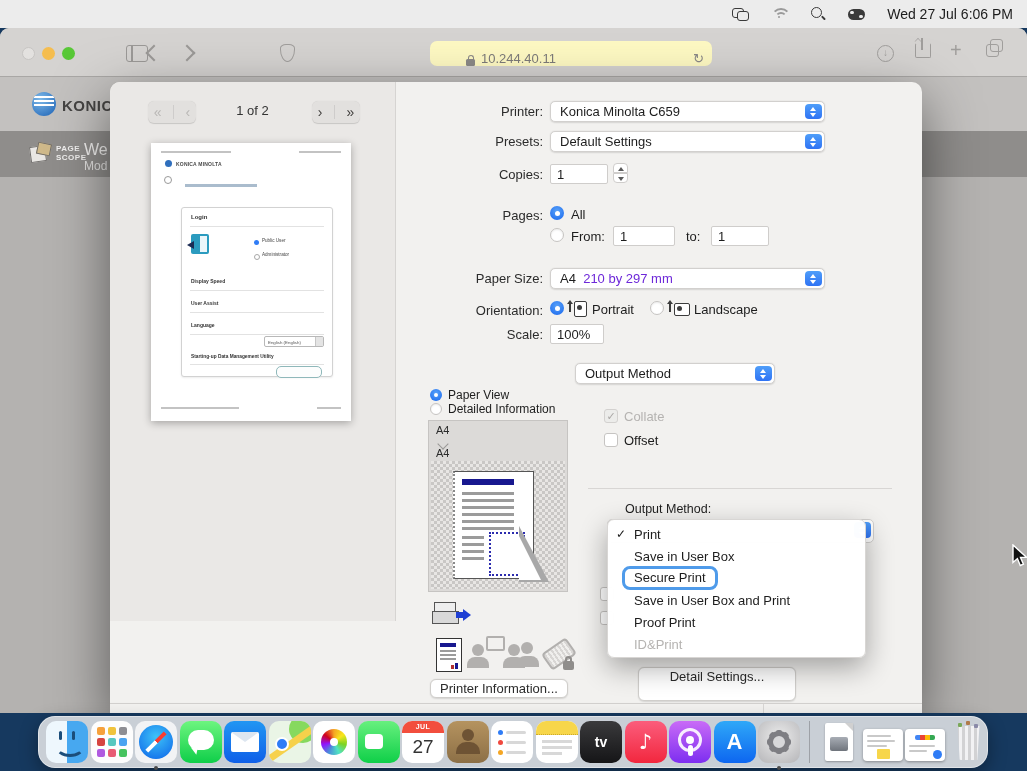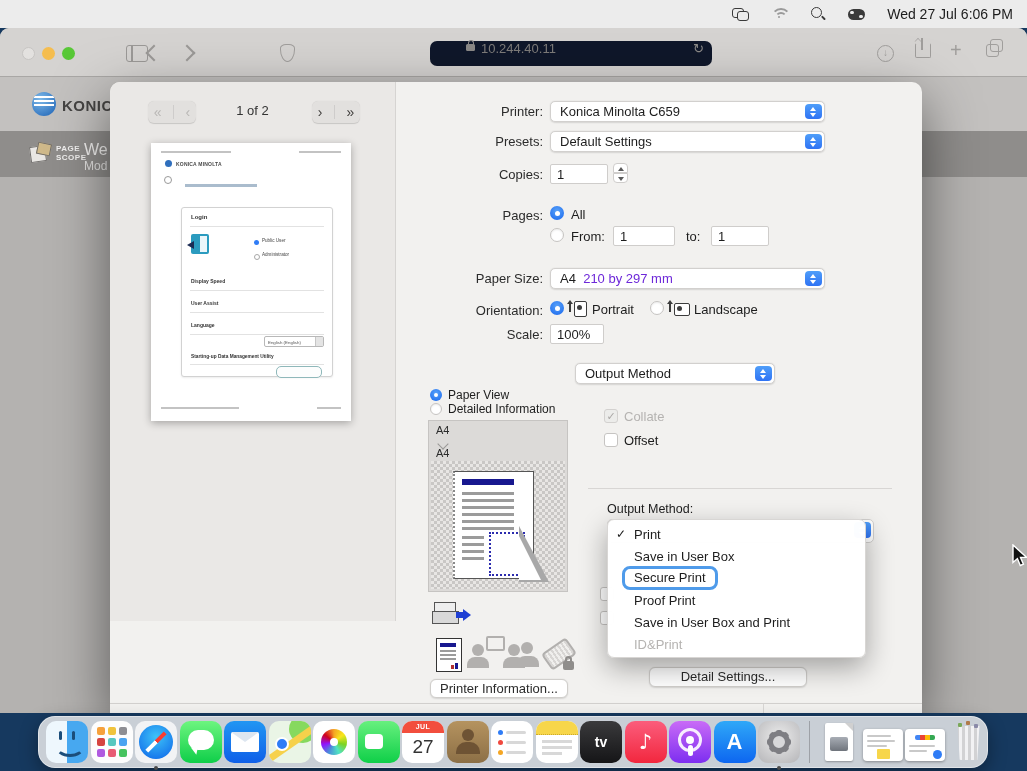--- a/index.html
+++ b/index.html
@@ -41,22 +41,22 @@
   .tl{position:absolute;top:19px;width:13px;height:13px;border-radius:50%}
   .tl.close{left:22px;background:#e3e1df;border:1px solid #c7c5c3;box-sizing:border-box}
   .tl.min{left:42px;background:#f5bd4f}
   .tl.max{left:62px;background:#58c837}
   .ic-sidebar{left:126px;top:17px;width:20px;height:15px;border:1.7px solid #9b9997;border-radius:3px}
   .ic-sidebar:before{content:'';position:absolute;left:4px;top:0;width:1.7px;height:100%;background:#9b9997}
   .chev{width:10px;height:10px;border-left:2.2px solid #9b9997;border-bottom:2.2px solid #9b9997}
   .chev.back{left:148px;top:19px;transform:rotate(45deg)}
   .chev.fwd{left:181px;top:19px;transform:rotate(225deg)}
   .ic-shield{left:280px;top:16px;width:13px;height:16px;border:1.7px solid #a09e9c;border-radius:6px 6px 50% 50%/4px 4px 70% 70%}
-  #urlbar{left:430px;top:13px;width:282px;height:25px;background:#0f172a;border-radius:7px;
-          display:flex;align-items:flex-start;font-size:13px;color:#7d7b79}
+  #urlbar{left:430px;top:13px;width:282px;height:25px;background:#fef9c3;border-radius:7px;
+          display:flex;align-items:flex-end;font-size:13px;color:#7d7b79}
   .ic-lock{width:9px;height:7px;background:#8b8987;border-radius:1.5px;position:relative;margin:3px 6px 0 36px}
   .ic-lock:before{content:'';position:absolute;left:1.5px;top:-4px;width:6px;height:6px;border:1.5px solid #8b8987;border-bottom:none;border-radius:4px 4px 0 0;box-sizing:border-box}
   .ic-refresh{margin-left:auto;margin-right:8px;color:#8b8987;font-size:13px;font-family:"DejaVu Sans",sans-serif}
   .ic-dl{left:877px;top:17px;width:15px;height:15px;border:1.6px solid #a09e9c;border-radius:50%;color:#a09e9c;
          font-size:10px;line-height:14px;text-align:center}
   .ic-share{left:915px;top:15px;width:14px;height:13px;border:1.7px solid #a09e9c;border-top-color:transparent;border-radius:2px}
   .ic-share:before{content:'';position:absolute;left:5.2px;top:-6px;width:1.7px;height:12px;background:#a09e9c}
   .ic-share:after{content:'';position:absolute;left:2.2px;top:-6px;width:7px;height:7px;border-left:1.7px solid #a09e9c;border-top:1.7px solid #a09e9c;transform:rotate(45deg) scale(.6);transform-origin:top left}
   .ic-plus{left:950px;top:11px;font-size:20px;color:#a09e9c;font-weight:400}
   .ic-tabs{left:986px;top:16px;width:11px;height:11px;border:1.7px solid #a09e9c;border-radius:3px}
@@ -480,21 +480,21 @@
       </div>
 
     <div class="btn" style="left:320px;top:597px;width:138px;height:19px;line-height:18px">Printer Information...</div>
 
     <span class="checkbox dim" style="left:494px;top:327px">✓</span>
     <span class="glbl" style="left:514px;top:327px">Collate</span>
     <span class="checkbox off" style="left:494px;top:351px"></span>
     <span class="rlbl" style="left:514px;top:351px">Offset</span>
 
     <div class="sep-h" style="left:478px;top:406px;width:304px"></div>
-    <span class="rlbl" style="left:497px;top:420px;font-size:12.5px">Output Method:</span>
+    <span class="rlbl" style="left:515px;top:420px;font-size:12.5px">Output Method:</span>
 
     <div id="om-popup-under">
         <span class="caps"></span>
       </div>
 
     <span class="checkbox sliver" style="left:490px;top:505px"></span>
     <span class="checkbox sliver" style="left:490px;top:529px"></span>
 
     <div id="outmenu">
       <div class="mi">
@@ -504,33 +504,33 @@
       <div class="mi">
         <span class="chk"></span>
           <span>Save in User Box</span>
       </div>
       <div class="mi">
         <span class="chk"></span>
         <span class="focus-ring">Secure Print</span>
       </div>
       <div class="mi">
         <span class="chk"></span>
-          <span>Proof Print</span>
+          <span>Save in User Box and Print</span>
       </div>
       <div class="mi">
         <span class="chk"></span>
-          <span>Save in User Box and Print</span>
+          <span>Proof Print</span>
       </div>
       <div class="mi disabled">
         <span class="chk"></span>
           <span>ID&amp;Print</span>
       </div>
     </div>
 
-    <div class="btn" style="left:539px;top:585px;width:158px;height:20px;line-height:18px">Detail Settings...</div>
+    <div class="btn" style="left:528px;top:585px;width:158px;height:34px;line-height:18px">Detail Settings...</div>
 
     <div class="sep-h" style="left:0;top:621px;width:812px;background:#d2d0ce"></div>
     <div class="sep-h" style="left:653px;top:622px;width:1px;height:9px"></div>
   </div>
 </div>
 
 <div id="dock">
   <div class="di d-finder running">
     <i class="eye" style="left:13px"></i>
       <i class="eye" style="left:26px"></i>

